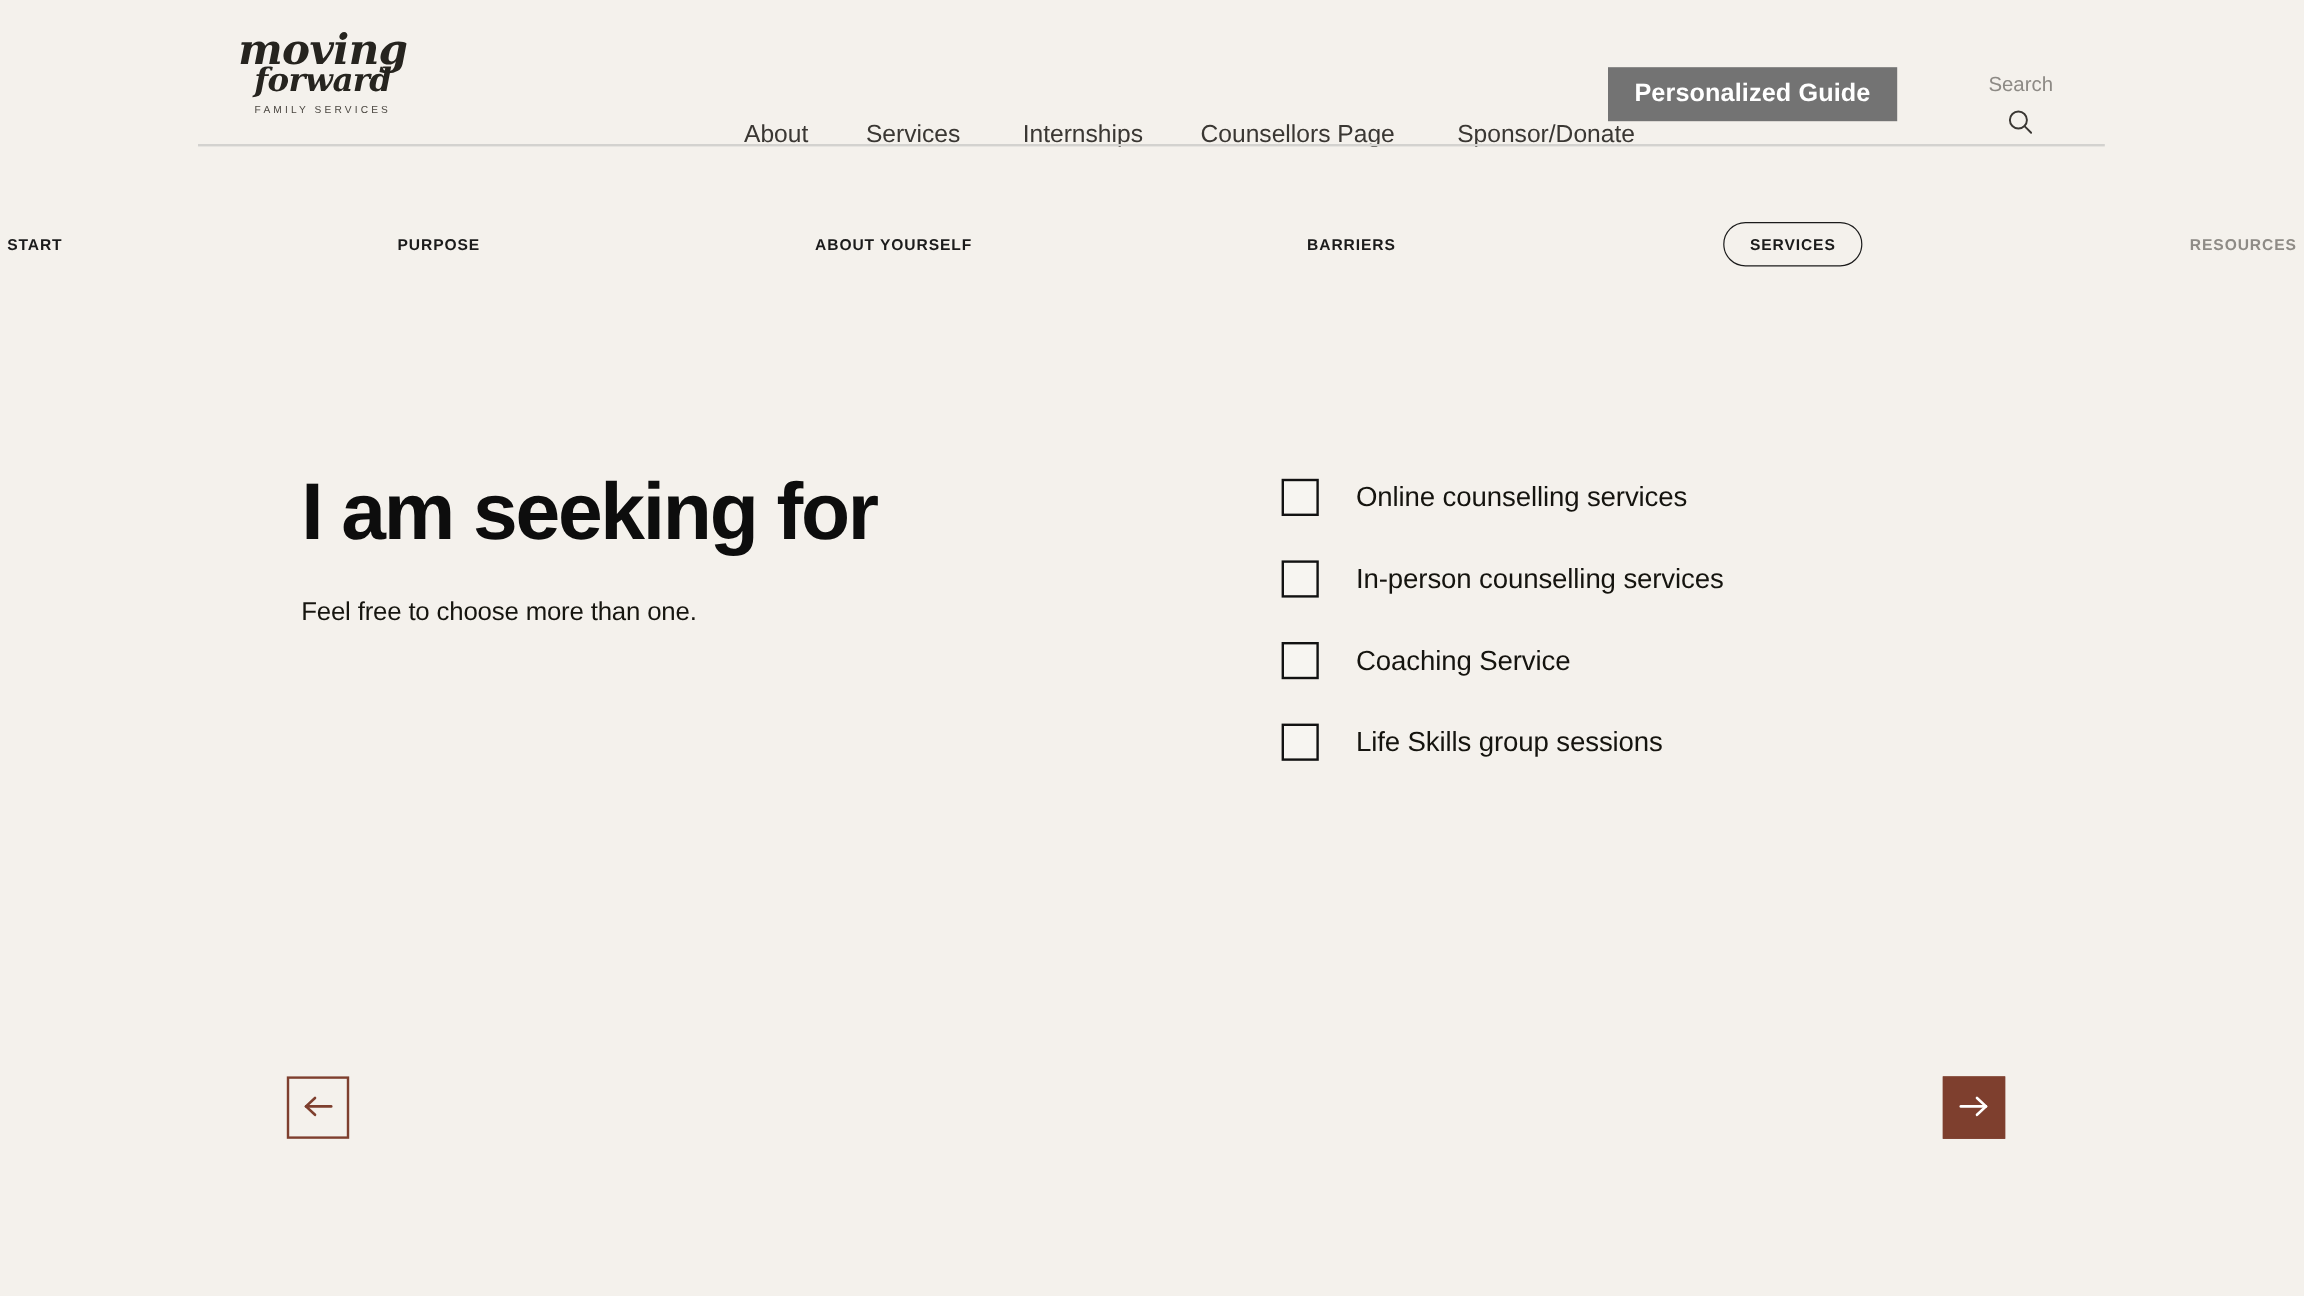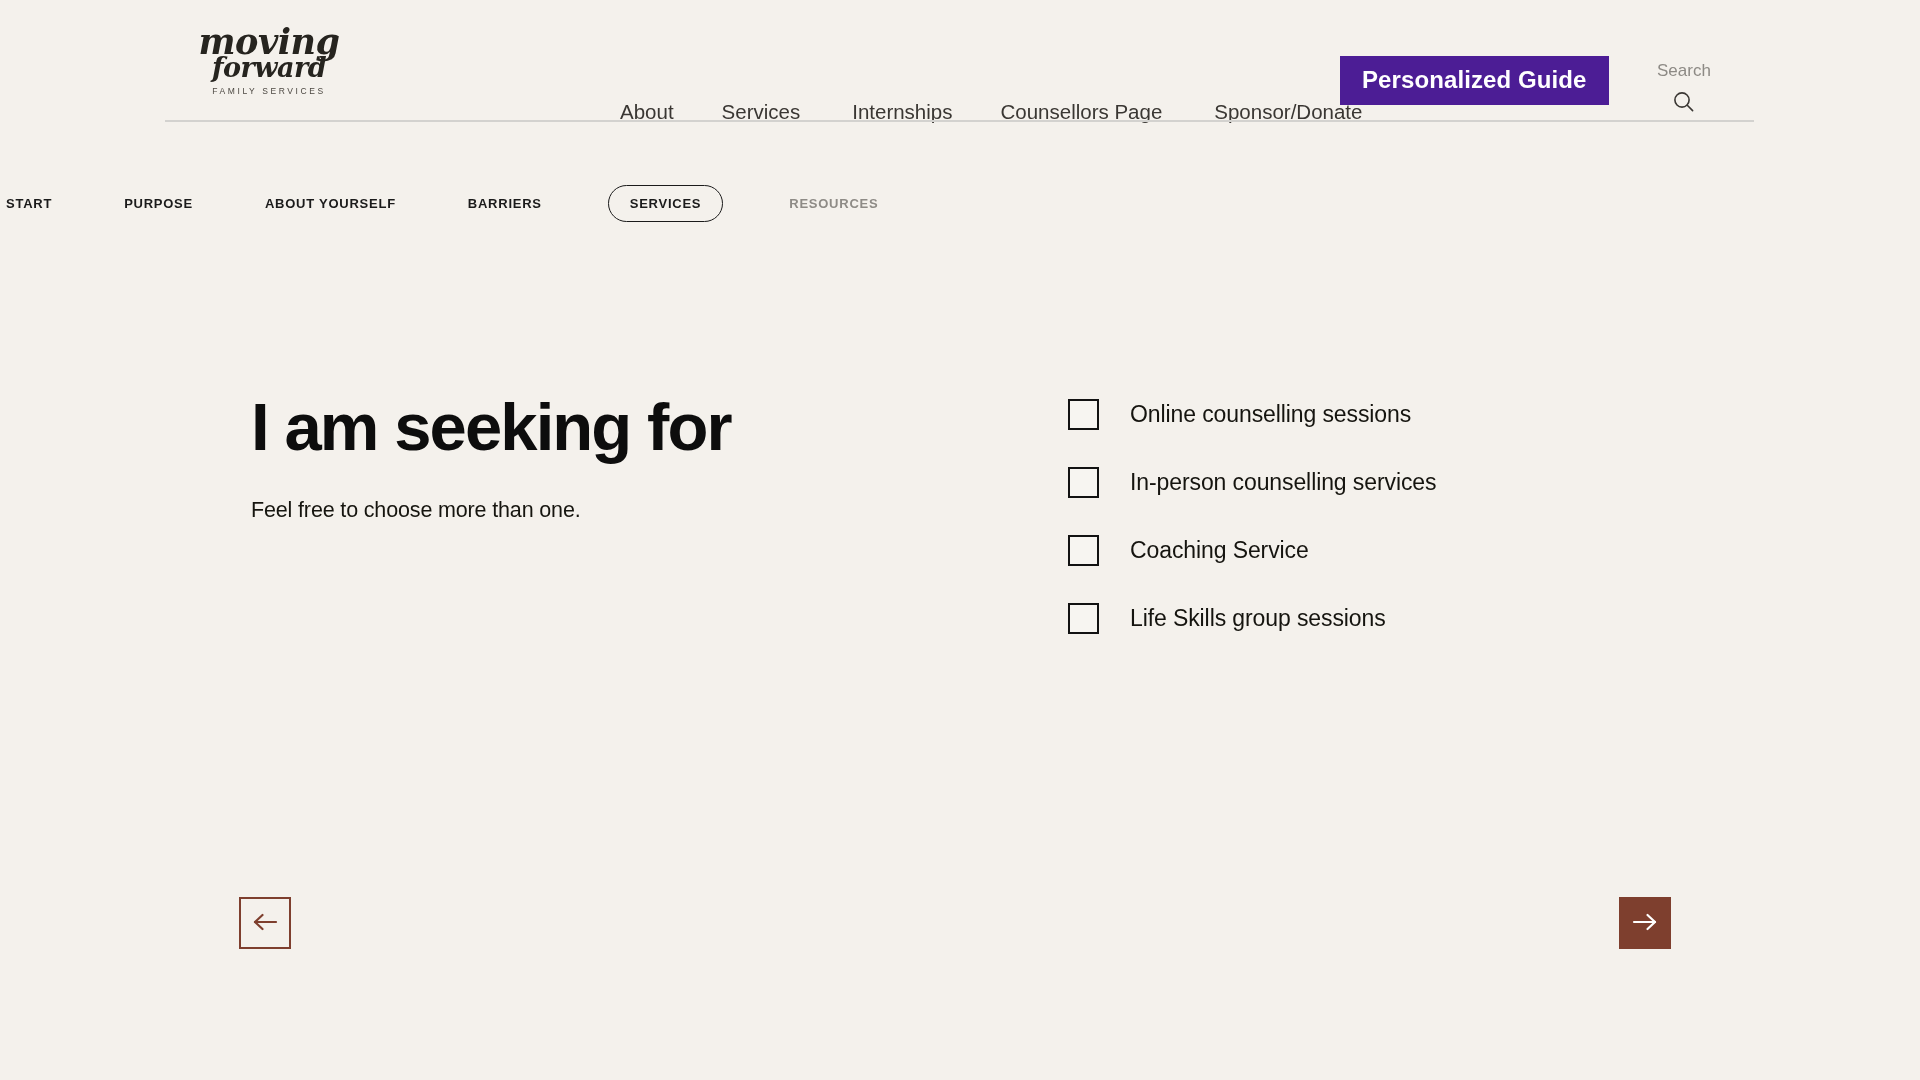--- a/index.html
+++ b/index.html
@@ -75,23 +75,23 @@
     white-space: nowrap;
     line-height: 1;
   }
   .nav-item + .nav-item { margin-left: 48px; }
   .nav-item.wide { margin-left: 52px; }
 
   .cta {
     position: absolute;
     left: 1340px;
     top: 56px;
-    background: #4c1d95;
+    background: #737373;
     color: #ffffff;
-    font-size: 24px;
+    font-size: 21px;
     font-weight: 700;
     padding: 10px 22px 11px;
     border: none;
     cursor: pointer;
     line-height: 1.15;
     letter-spacing: 0.1px;
     font-family: "Liberation Sans", sans-serif;
   }
 
   .search {
@@ -120,21 +120,21 @@
     background: #d3d2cf;
   }
 
   
   .stepper {
     position: absolute;
     top: 185px;
     left: 0;
     width: 1920px;
     display: flex;
-    justify-content: flex-start;
+    justify-content: space-between;
     align-items: center;
   }
   .step {
     font-size: 13px;
     font-weight: 700;
     letter-spacing: 0.75px;
     color: #1b1b1b;
     cursor: pointer;
     white-space: nowrap;
     padding: 0 6px;
@@ -277,21 +277,21 @@
 
     <div class="left-col">
       <h1 class="headline">I am seeking for</h1>
       <p class="subhead">Feel free to choose more than one.</p>
     </div>
 
     <div class="options">
 
       <label class="option">
         <span class="checkbox"></span>
-        <span class="option-label">Online counselling sessions</span>
+        <span class="option-label">Online counselling services</span>
       </label>
 
       <label class="option">
         <span class="checkbox"></span>
         <span class="option-label">In-person counselling services</span>
       </label>
 
       <label class="option">
         <span class="checkbox"></span>
         <span class="option-label">Coaching Service</span>

